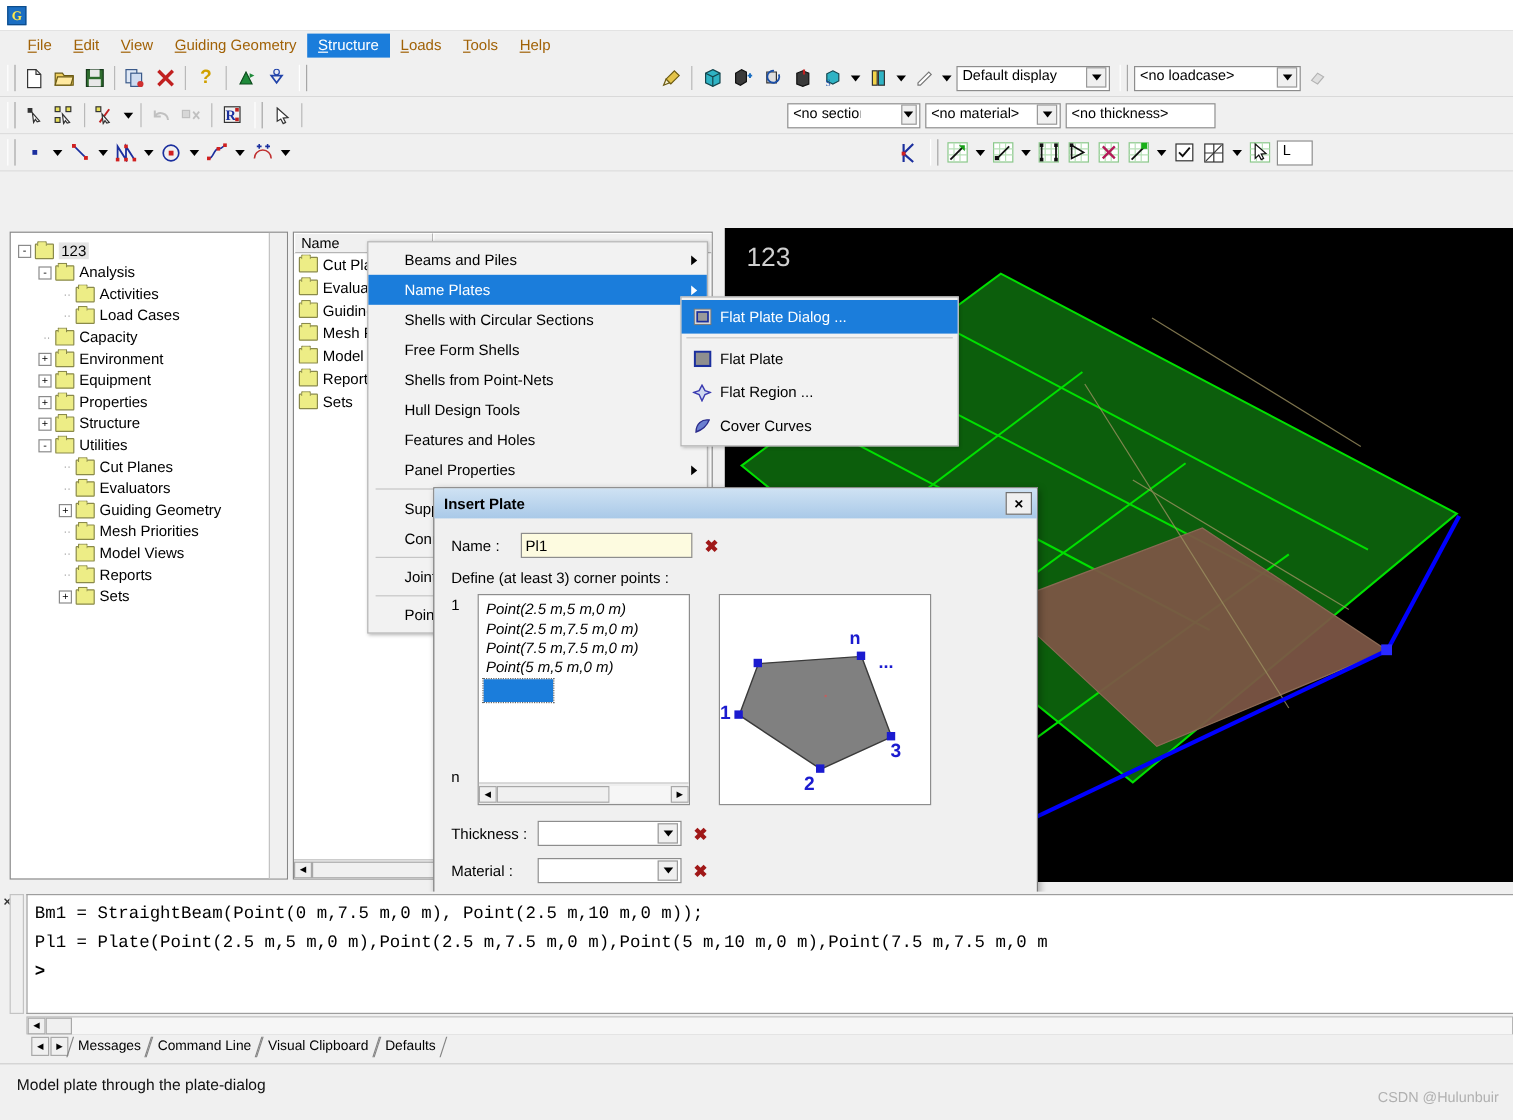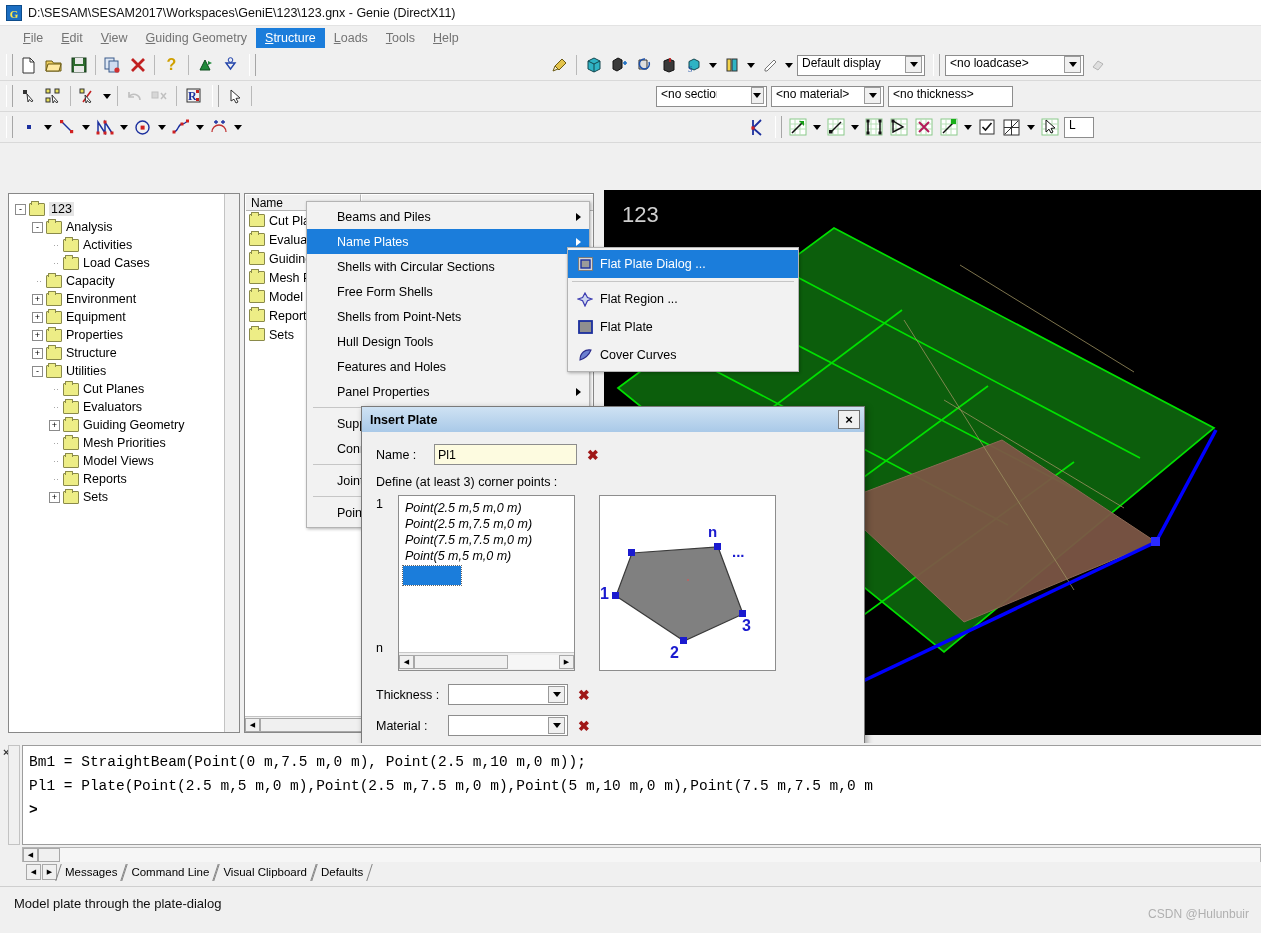--- a/index.html
+++ b/index.html
@@ -26,21 +26,21 @@
     border:1px solid #0d4c8b; margin-right:6px; font-family:"Liberation Serif",serif;
   }
   .title-text { font-size:12.5px; color:#111; white-space:nowrap; }
 
   
   .menubar {
     position:absolute; left:0; top:26px; width:1261px; height:24px;
     background:#f0f0f0; display:flex; align-items:center; padding-left:14px;
   }
   .menu-item {
-    padding:3px 9px; font-size:12.5px; color:#737373; cursor:default; white-space:nowrap;
+    padding:3px 9px; font-size:12.5px; color:#a16207; cursor:default; white-space:nowrap;
   }
   .menu-item u { text-decoration: underline; }
   .menu-item.active { background:#1b7ddb; color:#fff; }
 
   
   .toolbar {
     position:absolute; left:0; width:1261px; height:31px;
     background:#f0f0f0; display:flex; align-items:center;
     border-bottom:1px solid #d9d9d9;
   }
@@ -267,21 +267,20 @@
   .status-text { position:absolute; left:14px; top:9px; font-size:13px; color:#111; }
   .watermark { position:absolute; right:12px; top:20px; font-size:12px; color:#b0b0b0; }
 </style>
 </head>
 <body>
 
 <div id="app">
 
   <div class="titlebar">
     <div class="app-icon">G</div>
-    <div class="title-text">D:\SESAM\SESAM2017\Workspaces\GeniE\123\123.gnx - Genie (DirectX11)</div>
   </div>
 
   <div class="menubar">
     <div class="menu-item"><u>F</u><span>ile</span></div>
     <div class="menu-item"><u>E</u>dit</div>
     <div class="menu-item"><u>V</u>iew</div>
     <div class="menu-item"><u>G</u>uiding Geometry</div>
     <div class="menu-item active"><u>S</u>tructure</div>
     <div class="menu-item"><u>L</u>oads</div>
     <div class="menu-item"><u>T</u>ools</div>
@@ -852,33 +851,33 @@
           <svg width="15" height="14" viewBox="0 0 15 14">
               <rect x="0.5" y="0.5" width="14" height="13" fill="#d6d6d6" stroke="#7a7a7a"></rect>
               <rect x="3" y="3" width="9" height="8" fill="#9a9a9a" stroke="#1b2f9e" stroke-width="1.4"></rect>
             </svg>
         </span>
         <span>Flat Plate Dialog ...</span>
       </div>
       <div class="sm-sep"></div>
       <div class="sm-item">
         <span class="sm-icon">
+          <svg width="15" height="14" viewBox="0 0 15 14">
+              <rect x="1" y="1" width="13" height="12" fill="#8f8f8f" stroke="#1b2f9e" stroke-width="1.8"></rect>
+            </svg>
+        </span>
+        <span>Flat Plate</span>
+      </div>
+      <div class="sm-item">
+        <span class="sm-icon">
           <svg width="16" height="15" viewBox="0 0 16 15">
               <path d="M8 1l2.5 4.5L15 7l-4.5 1.8L8 14l-2.4-5.2L1 7l4.6-1.5z" fill="#cfd8f0" stroke="#3b3bb0" stroke-width="1.2"></path>
             </svg>
         </span>
         <span>Flat Region ...</span>
-      </div>
-      <div class="sm-item">
-        <span class="sm-icon">
-          <svg width="15" height="14" viewBox="0 0 15 14">
-              <rect x="1" y="1" width="13" height="12" fill="#8f8f8f" stroke="#1b2f9e" stroke-width="1.8"></rect>
-            </svg>
-        </span>
-        <span>Flat Plate</span>
       </div>
       <div class="sm-item">
         <span class="sm-icon">
           <svg width="15" height="14" viewBox="0 0 15 14">
               <path d="M2 12C2 5 7 1 13 2c-2 5-5 8-11 10z" fill="#6b7fd0" stroke="#2b2b8b" stroke-width="1.1"></path>
             </svg>
         </span>
         <span>Cover Curves</span>
       </div>
     </div>

